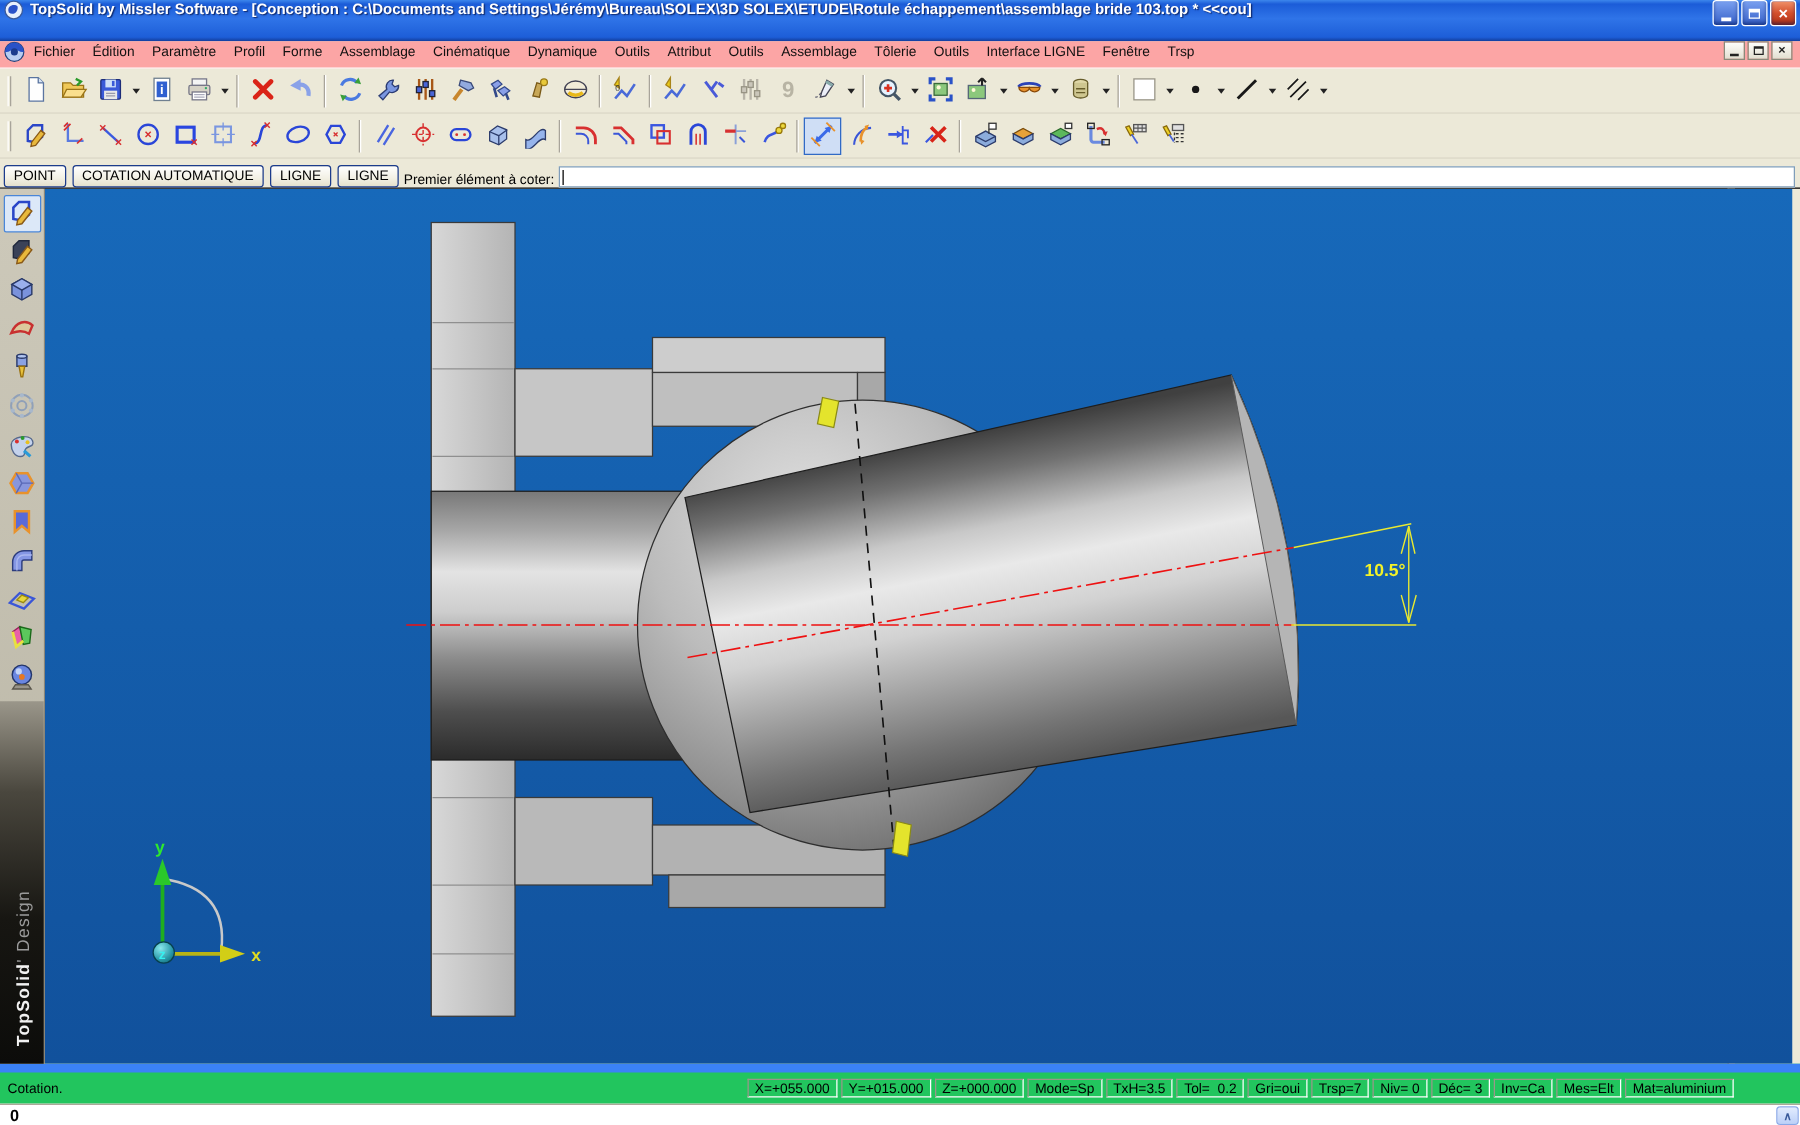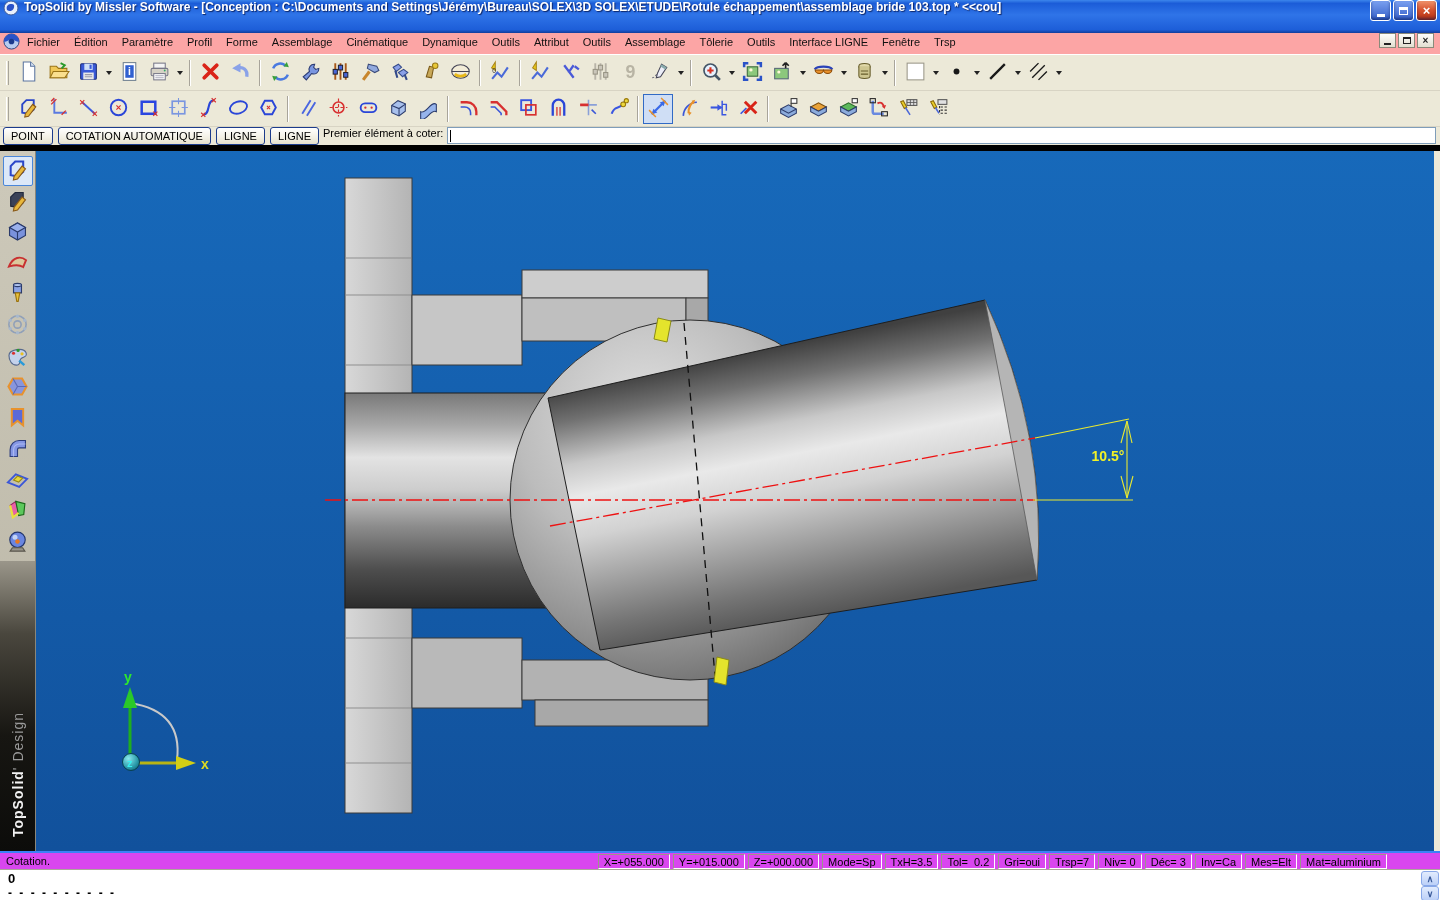--- a/index.html
+++ b/index.html
@@ -22,40 +22,40 @@
 
 .toolbar{height:36px;display:flex;align-items:center;background:#ece9d8;border-bottom:1px solid #d8d4c4;padding:0 2px}
 .grip{width:3px;height:24px;border-left:1px solid #fff;border-right:1px solid #a8a49a;margin:0 4px}
 .tbtn{width:30px;height:30px;border:1px solid transparent;background:transparent;display:flex;align-items:center;justify-content:center;padding:2px}
 .tbtn svg{width:23px;height:23px}
 .tbtn.active{background:#cfdef5;border-color:#316ac5}
 .ddbtn{width:11px;height:30px;border:none;background:transparent;display:flex;align-items:center;justify-content:center;padding:0}
 .ddarr{width:0;height:0;border-left:3.5px solid transparent;border-right:3.5px solid transparent;border-top:4px solid #222}
 .tsep{width:0;height:26px;border-left:1px solid #a8a49a;border-right:1px solid #fff;margin:0 4px}
 
-.cmdbar{height:24px;display:flex;align-items:flex-start;background:#ece9d8;padding:0 3px;gap:4px;border-bottom:6px solid #000000}
+.cmdbar{height:24px;display:flex;align-items:flex-end;background:#ece9d8;padding:0 3px;gap:4px;border-bottom:1px solid #000000}
 .cmdbtn{font-size:11px;color:#000;background:linear-gradient(180deg,#fff,#f2f0e4 60%,#e4e0cc);border:1px solid #1c3c8c;border-radius:3px;height:18px;padding:0 7px}
 .prompt{font-size:11px;margin-left:0}
 .cmdinput{flex:1;height:17px;background:#fff;border:1px solid #7f9db9;display:flex;align-items:center;padding:0 2px;margin-right:1px}
 .caret{width:1px;height:12px;background:#000}
 
 .main{display:flex;height:700px}
 .sidebar{width:36px;background:linear-gradient(180deg,#cdc9ba,#b8b4a4);border-right:1px solid #8a867a;position:relative;flex:none}
 .side-icons{display:flex;flex-direction:column;align-items:center;padding-top:5px;gap:1px}
 .side-btn{width:30px;height:30px;border:1px solid transparent;background:transparent;display:flex;align-items:center;justify-content:center;padding:1px}
 .side-btn svg{width:25px;height:25px}
 .side-btn.active{border-color:#4a86d8;background:#dce8f8;border-radius:2px}
 .branding{position:absolute;bottom:0;left:0;width:100%;height:290px;background:linear-gradient(180deg,#9a968a 0%,#4a473e 25%,#171612 60%,#0c0c0a 100%);display:flex;align-items:flex-end;justify-content:center;padding-bottom:14px}
 .vtext{writing-mode:vertical-rl;transform:rotate(180deg);font-size:14px;letter-spacing:1px;white-space:nowrap}
 .b1{color:#f2f2f2;font-weight:bold}
 .b2{color:#9a9a9a}
 .viewport{width:1346px;height:700px;position:relative;flex:none}
 .rframe{width:6px;background:#d4d0c4;border-left:1px solid #96927f;flex:none}
 
-.statusbar{height:18px;display:flex;align-items:center;background:#d946ef;font-size:11px;padding:0 6px;gap:3px;border-top:2px solid #3b82f6}
+.statusbar{height:32px;display:flex;align-items:center;background:#22c55e;font-size:11px;padding:0 6px;gap:3px;border-top:7px solid #3b82f6}
 .msg{flex:1}
 .sfield{border:1px solid;border-color:#9a968a #fff #fff #9a968a;padding:0 5px;height:15px;line-height:14px;white-space:pre}
 .spacer{width:44px}
 
 .histbar{height:33px;background:#fff;border-top:1px solid #aca899;display:flex}
 .histtext{flex:1;padding:1px 8px;font-size:13px}
 .l1{font-weight:bold}
 .dashes{font-weight:bold;letter-spacing:2px;font-size:12px;margin-top:0px}
 .histscroll{width:20px;display:flex;flex-direction:column;padding:1px}
 .sbtn{flex:1;background:linear-gradient(180deg,#e2ecfe,#bcd0f8);border:1px solid #89a8e8;border-radius:3px;color:#3a5a9a;font-size:9px;display:flex;align-items:center;justify-content:center;font-weight:bold;margin:0}

